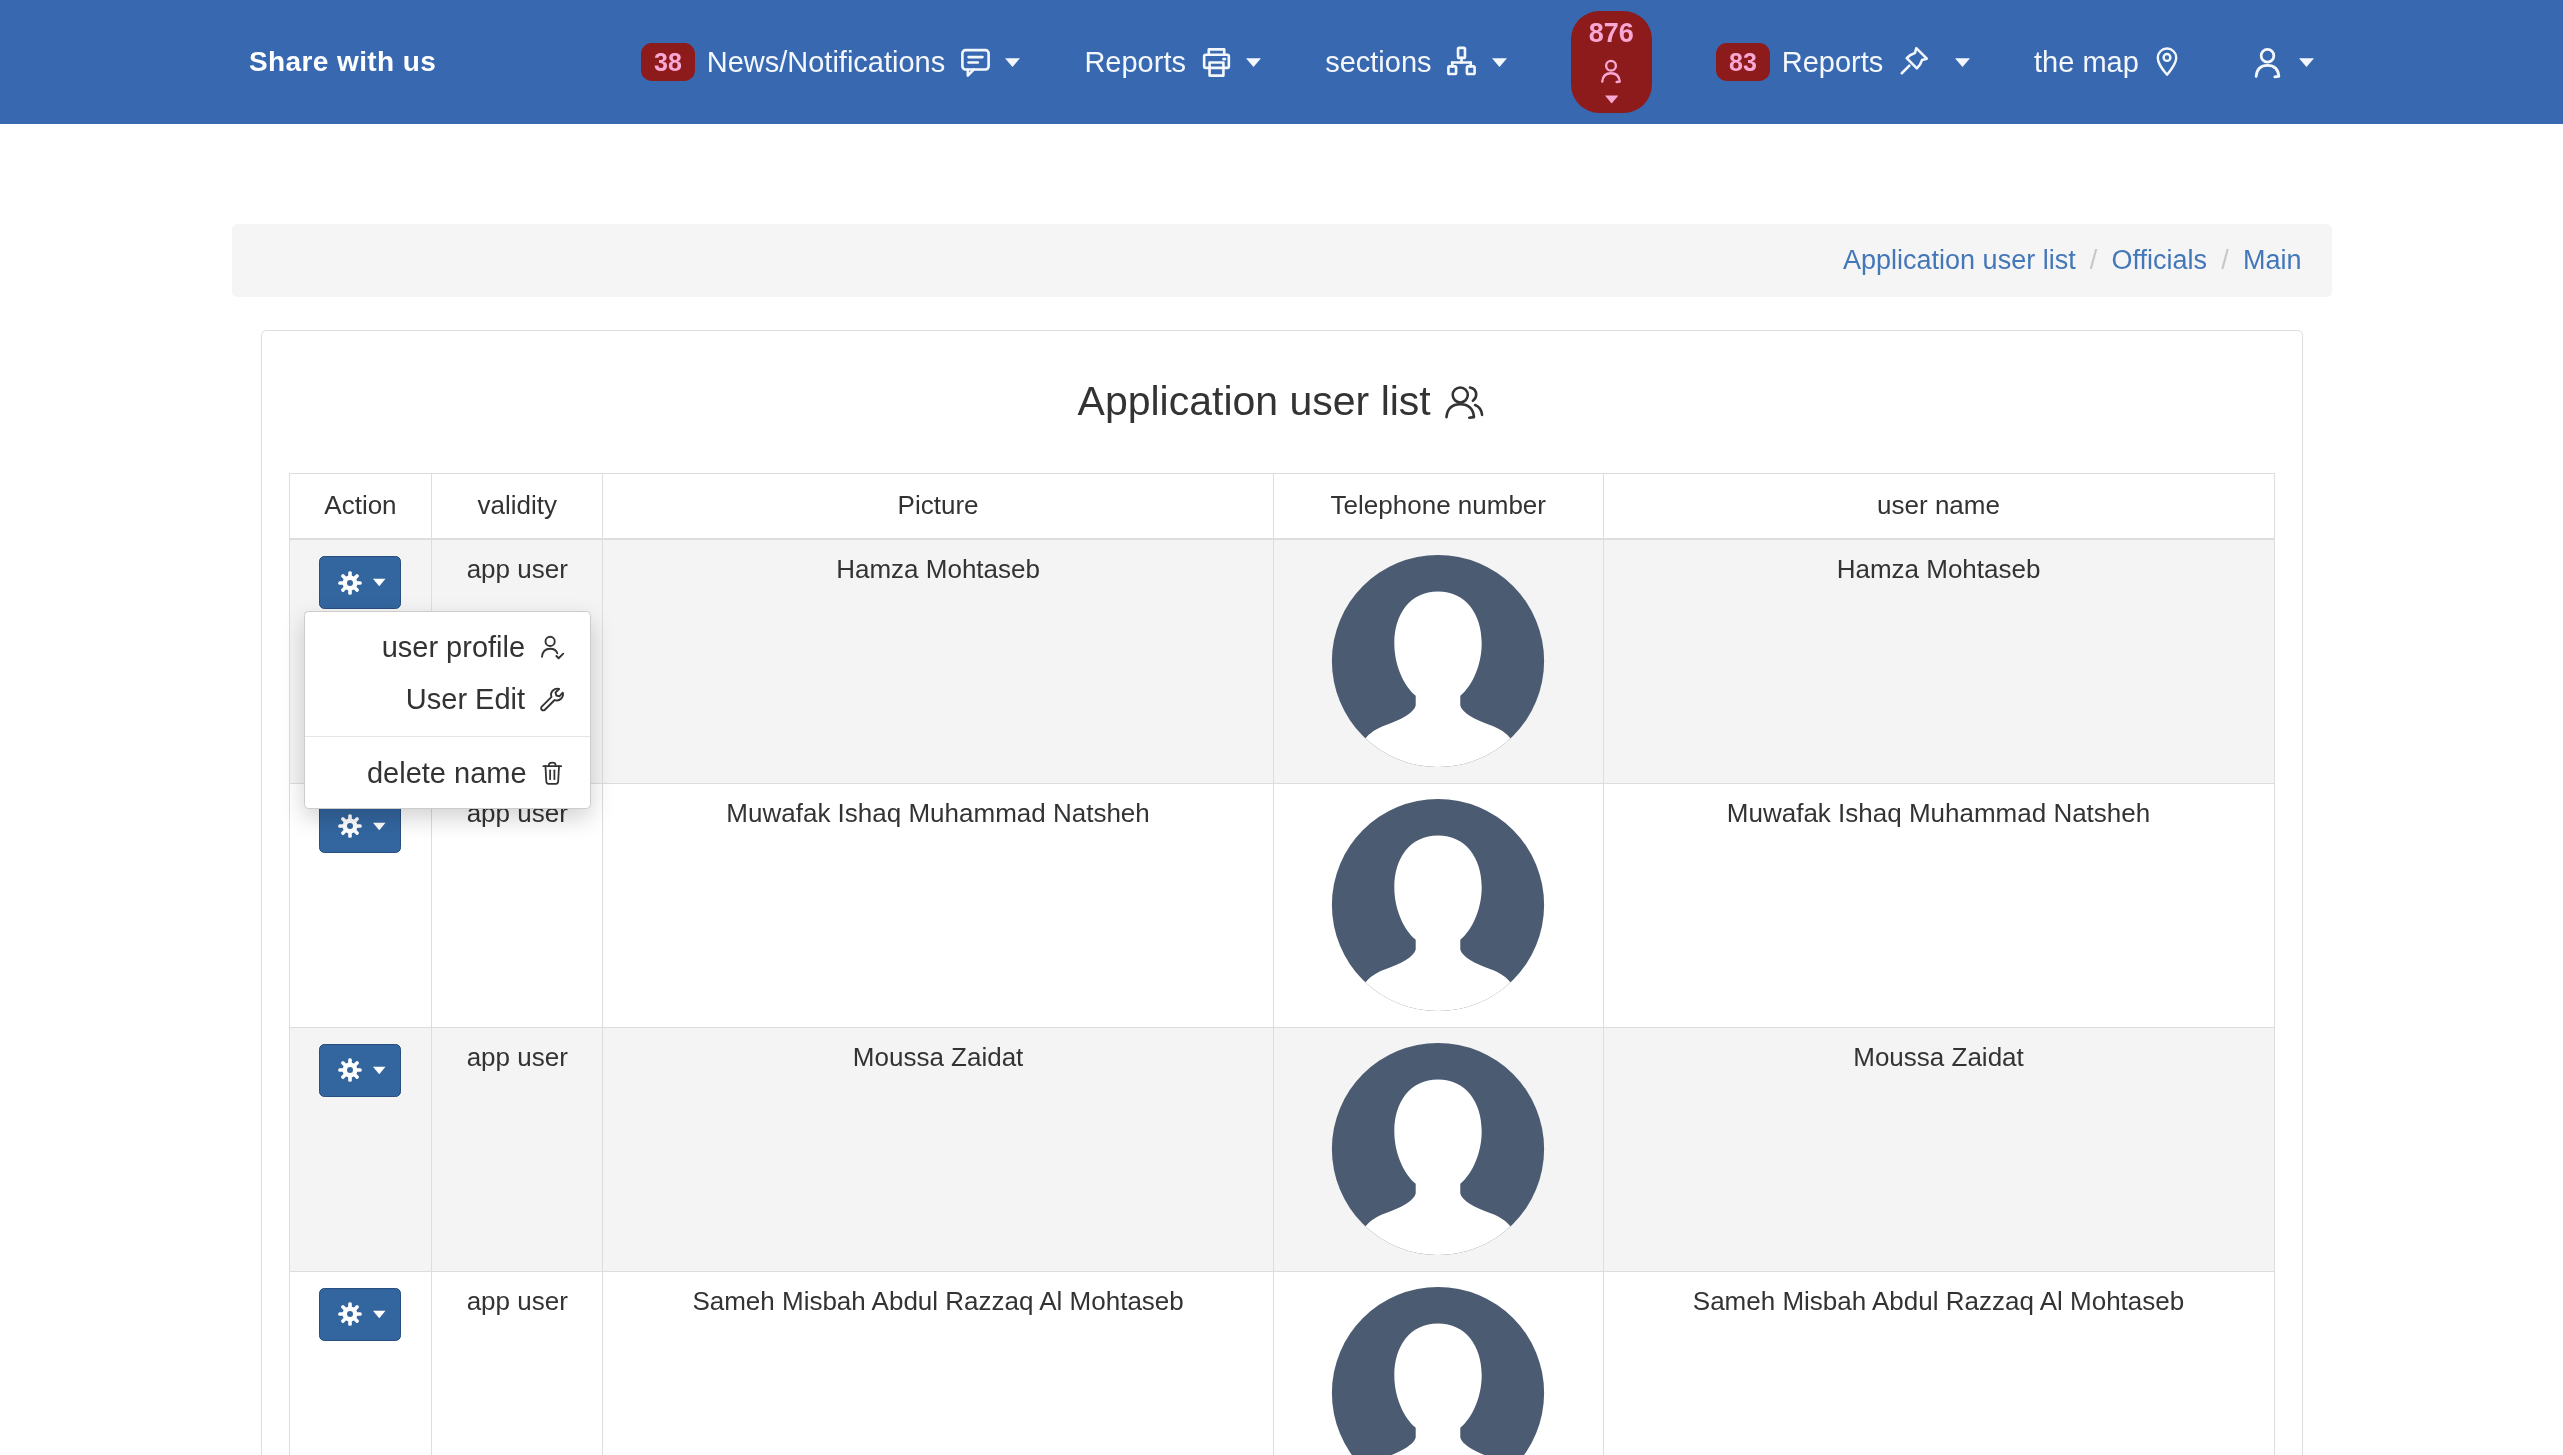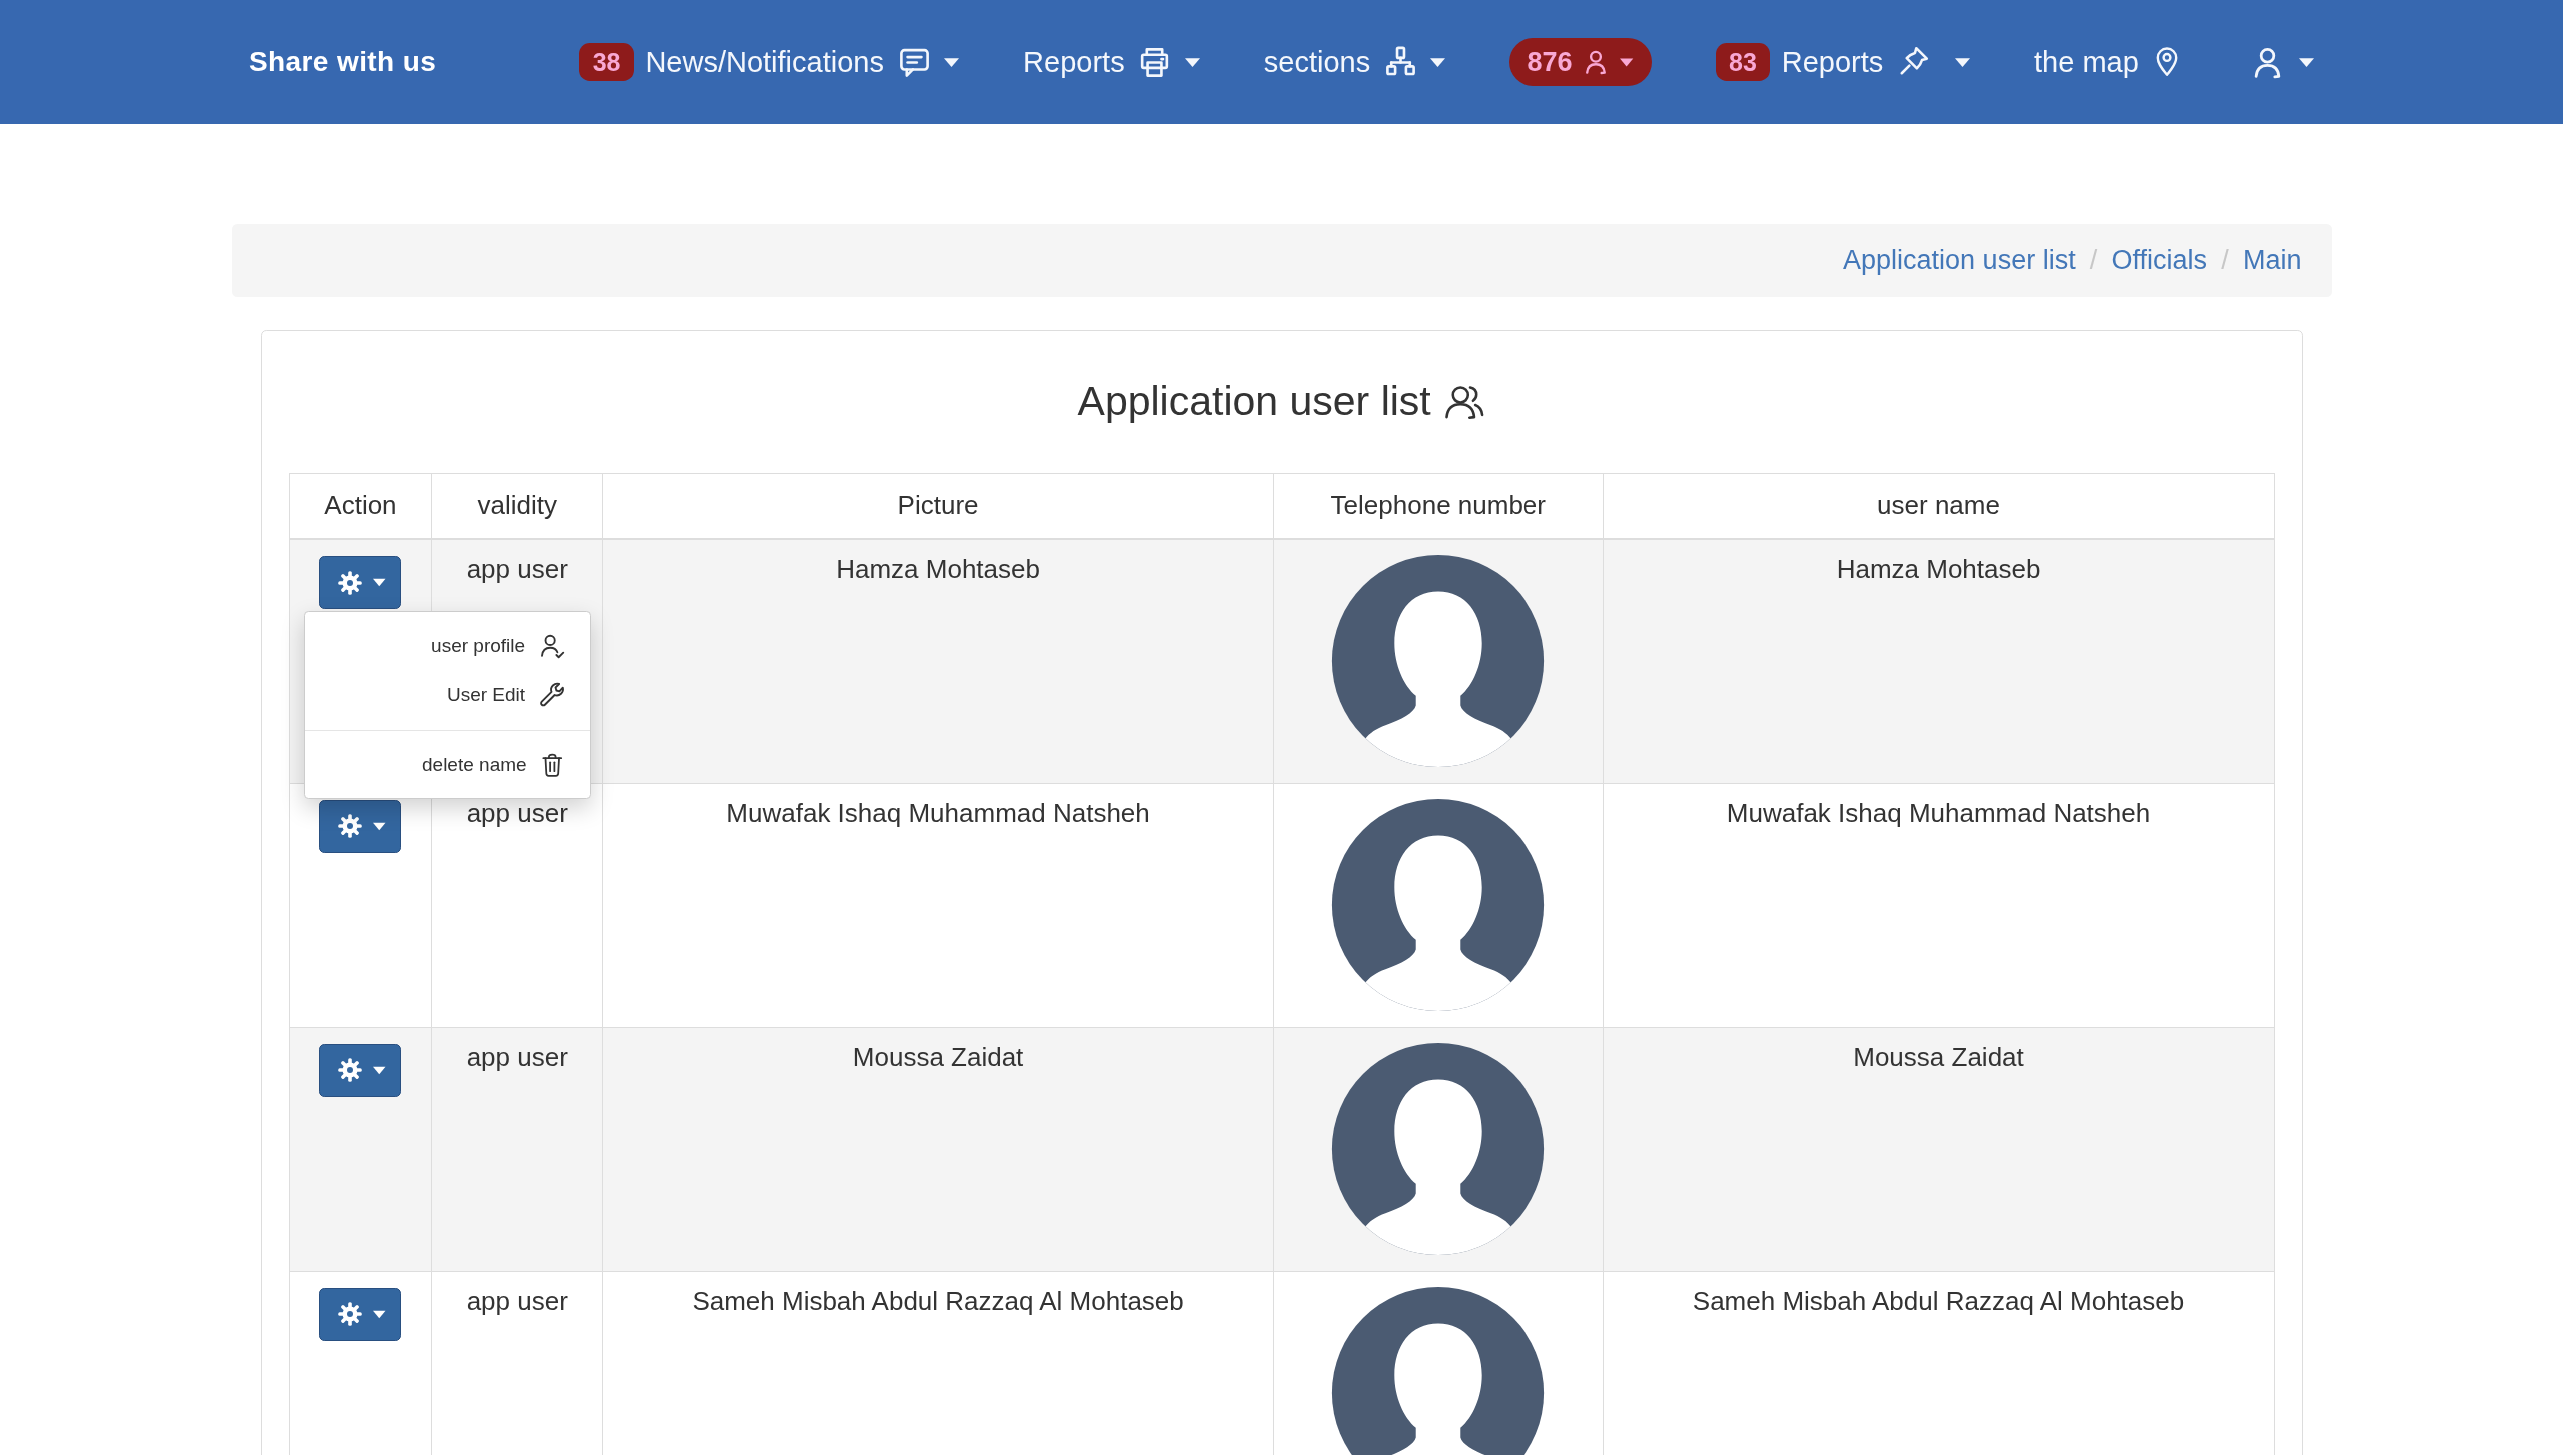--- a/index.html
+++ b/index.html
@@ -56,21 +56,21 @@
     color:#f9a8d4;
     font-weight:bold;
     font-size:25px;
     padding:6.2px 13.3px;
     border-radius:10.7px;
     display:inline-flex;
     align-items:center;
     gap:9px;
     line-height:1;
   }
-  .badge.pill{border-radius:28.5px;padding:9px 18px;}
+  .badge.pill{border-radius:28.5px;padding:9px 18px;flex-direction:column;}
   .icon{flex:0 0 auto;}
   .si{fill:none;stroke:currentColor;stroke-width:1.7;stroke-linecap:round;stroke-linejoin:round;}
   .caret{width:15px;height:9px;flex:0 0 auto;}
   .caret path{fill:currentColor;}
   
   .breadcrumb-band{
     width:2100px;
     height:73px;
     margin:100px auto 0;
     background:#f5f5f5;
@@ -159,21 +159,21 @@
     box-shadow:0 9px 23px rgba(0,0,0,.18);
     padding:9px 0;
     z-index:20;
   }
   .dropdown-item{
     display:flex;
     align-items:center;
     justify-content:flex-end;
     gap:11.6px;
     padding:9.8px 23px;
-    font-size:19px;
+    font-size:29px;
     color:var(--text);
     cursor:pointer;
     white-space:nowrap;
   }
   .dropdown-divider{height:0.9px;background:#e5e5e5;margin:9.8px 0;}
   
   .avatar{width:214px;height:214px;display:inline-block;}
 </style>
 </head>
 <body>

